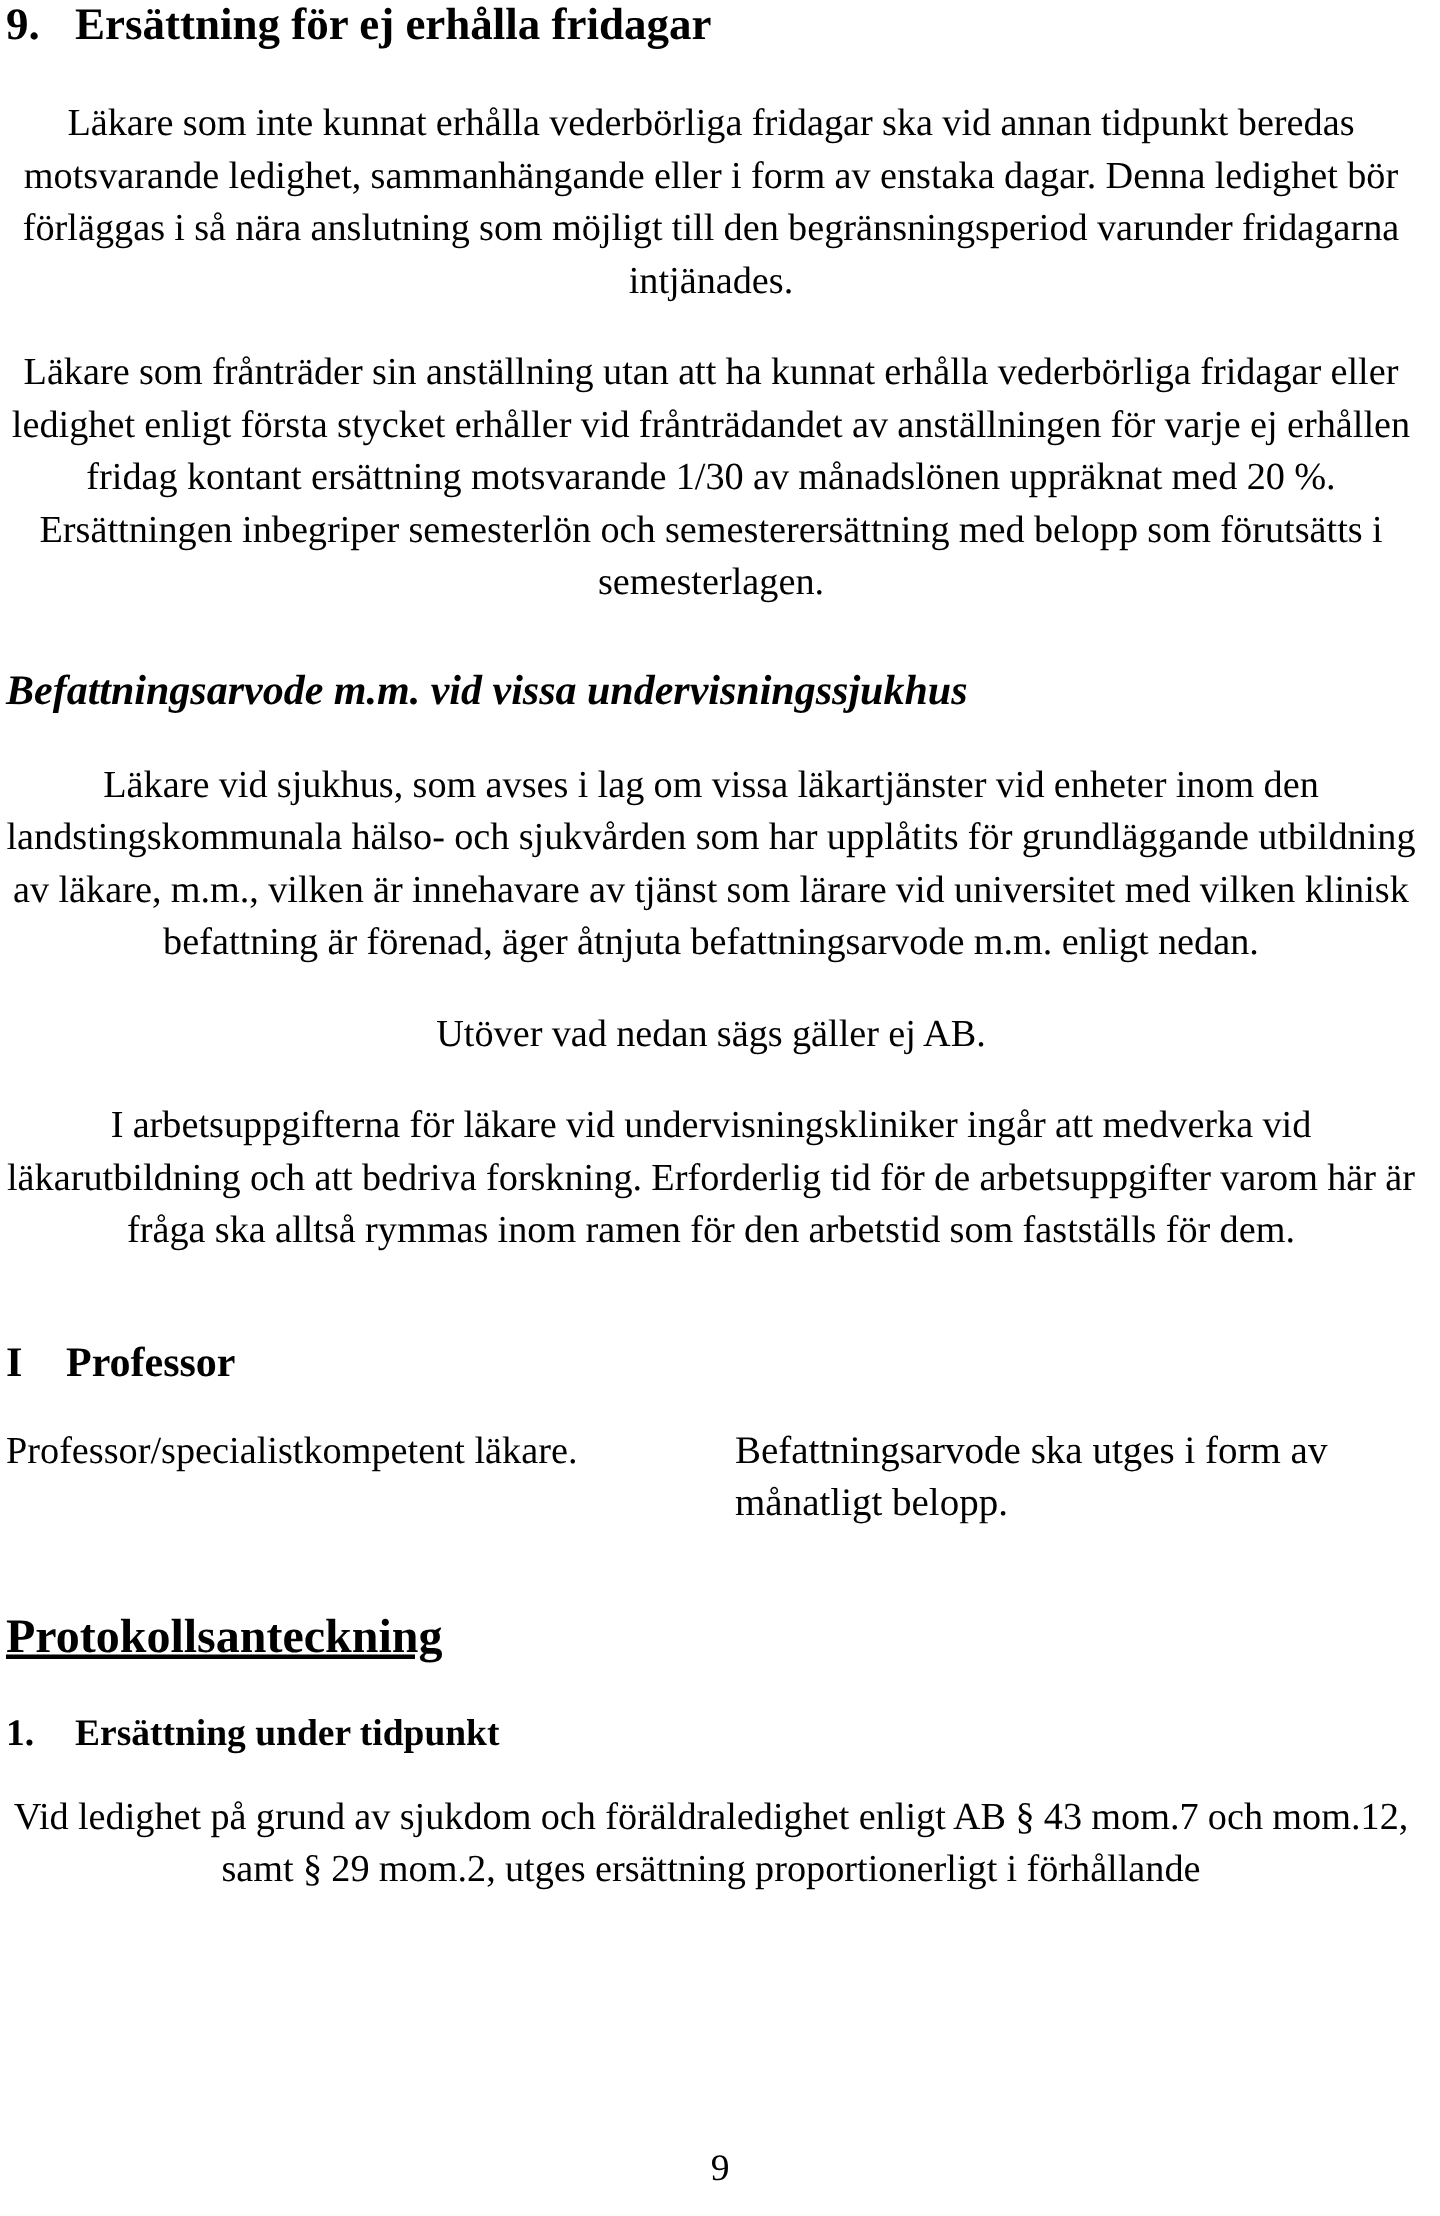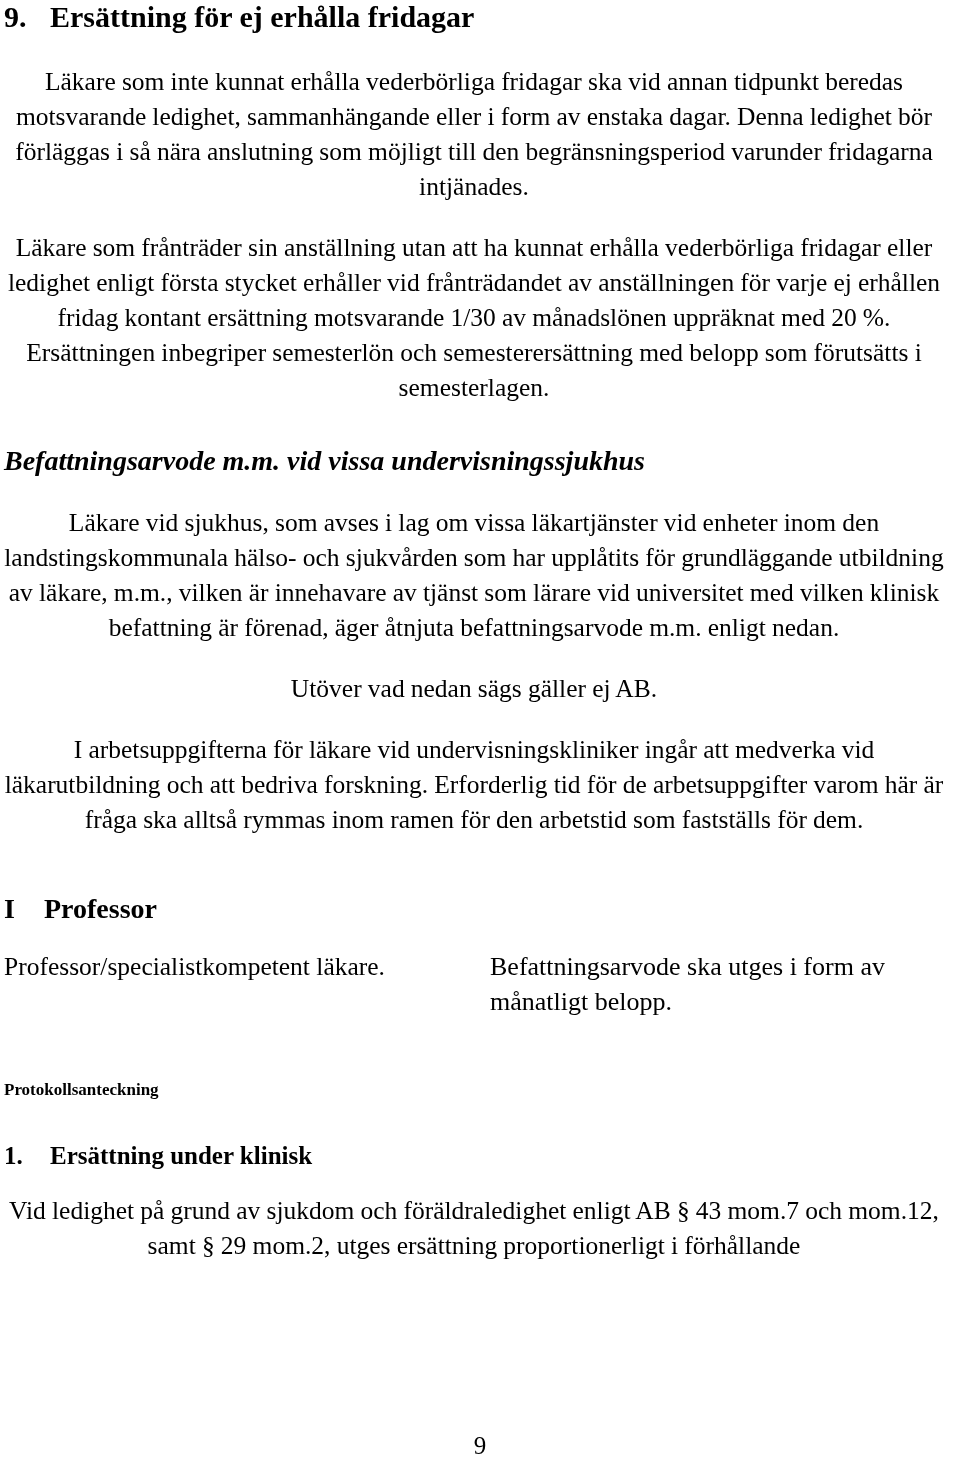--- a/index.html
+++ b/index.html
@@ -61,24 +61,25 @@
     display: flex;
     align-items: baseline;
   }
   .roman-heading .num {
     display: inline-block;
     min-width: 40px;
     flex: 0 0 auto;
   }
 
   .minor-heading {
-    font-size: 17px;
+    font-size: 32px;
     font-weight: bold;
     line-height: 30px;
     margin: 0 0 22px 0;
+    text-decoration: underline;
   }
 
   .numbered-heading {
     font-size: 25px;
     font-weight: bold;
     line-height: 30px;
     margin: 0 0 22px 0;
     display: flex;
     align-items: baseline;
   }
@@ -167,20 +168,20 @@
     </div>
 
     <div class="gap-md"></div>
 
     <div class="minor-heading">Protokollsanteckning</div>
 
     <div class="gap-sm"></div>
 
     <div class="numbered-heading">
       <span class="num">1.</span>
-      <span class="txt">Ersättning under klinisk</span>
+      <span class="txt">Ersättning under tidpunkt</span>
     </div>
     <p class="body tight">Vid ledighet på grund av sjukdom och föräldraledighet enligt AB § 43 mom.7 och mom.12, samt § 29 mom.2, utges ersättning proportionerligt i förhållande</p>
 
   </div>
 
   <div class="page-number">9</div>
 </div>
 
 </body></html>

